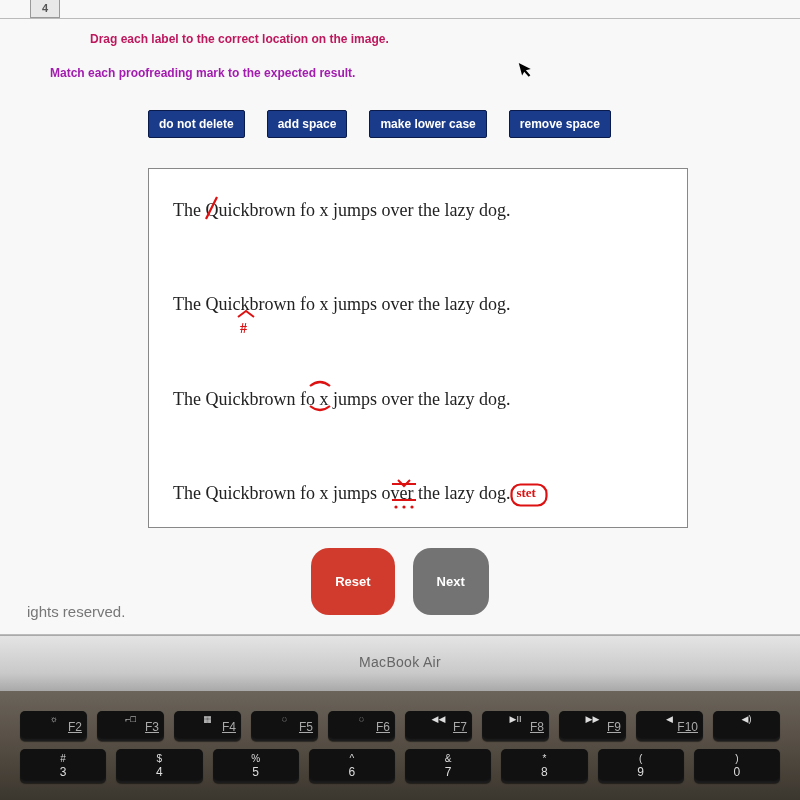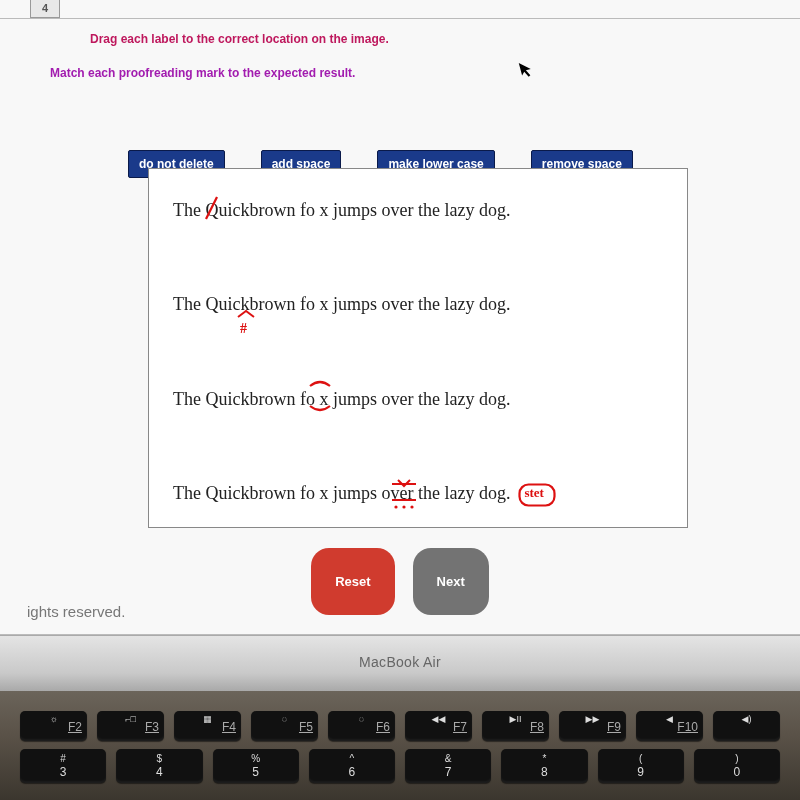--- a/index.html
+++ b/index.html
@@ -63,24 +63,23 @@
     position: absolute;
     top: 60px;
     left: 520px;
     font-size: 14px;
     color: #000;
     transform: rotate(-15deg);
   }
   .labels-row {
     position: absolute;
     top: 110px;
-    left: 128px;
-    display: flex;
-    gap: 36px;
-    margin-top: 40px;
+    left: 148px;
+    display: flex;
+    gap: 22px;
   }
   .drag-label {
     background: #1a3a8a;
     color: #fff;
     font-size: 12px;
     font-weight: bold;
     padding: 6px 10px;
     border: 1px solid #0a1a4a;
     border-radius: 2px;
     cursor: move;
@@ -236,21 +235,21 @@
     </div>
 
     <div class="sentence">
       <span>The Quickbrown fo x jumps o</span><span style="position:relative;display:inline-block;"><span>ver</span><svg class="mark-svg" style="left:-2px;top:-6px;" width="34" height="36">
         <line x1="4" y1="8" x2="28" y2="8" stroke="#d11" stroke-width="2"></line>
         <path d="M10 4 L16 10 L22 4" stroke="#d11" stroke-width="2" fill="none"></path>
         <line x1="4" y1="24" x2="28" y2="24" stroke="#d11" stroke-width="2"></line>
         <circle cx="8" cy="31" r="1.6" fill="#d11"></circle>
             <circle cx="16" cy="31" r="1.6" fill="#d11"></circle>
             <circle cx="24" cy="31" r="1.6" fill="#d11"></circle>
-      </svg></span><span> the lazy dog.</span><span style="position:relative;display:inline-block;margin-left:8px;"><svg width="38" height="24" style="vertical-align:middle;">
+      </svg></span><span> the lazy dog.</span><span style="position:relative;display:inline-block;margin-left:0;"><svg width="38" height="24" style="vertical-align:middle;">
             <rect x="1.5" y="1.5" rx="9" ry="9" width="35" height="21" stroke="#d11" stroke-width="2.2" fill="none"></rect>
           </svg><span style="position:absolute;left:6px;top:3px;font-family:cursive;font-size:13px;color:#d11;font-weight:bold;">stet</span></span>
     </div>
 
   </div>
 
   <div class="btn-row">
     <button class="btn btn-reset">Reset</button>
     <button class="btn btn-next">Next</button>
   </div>

